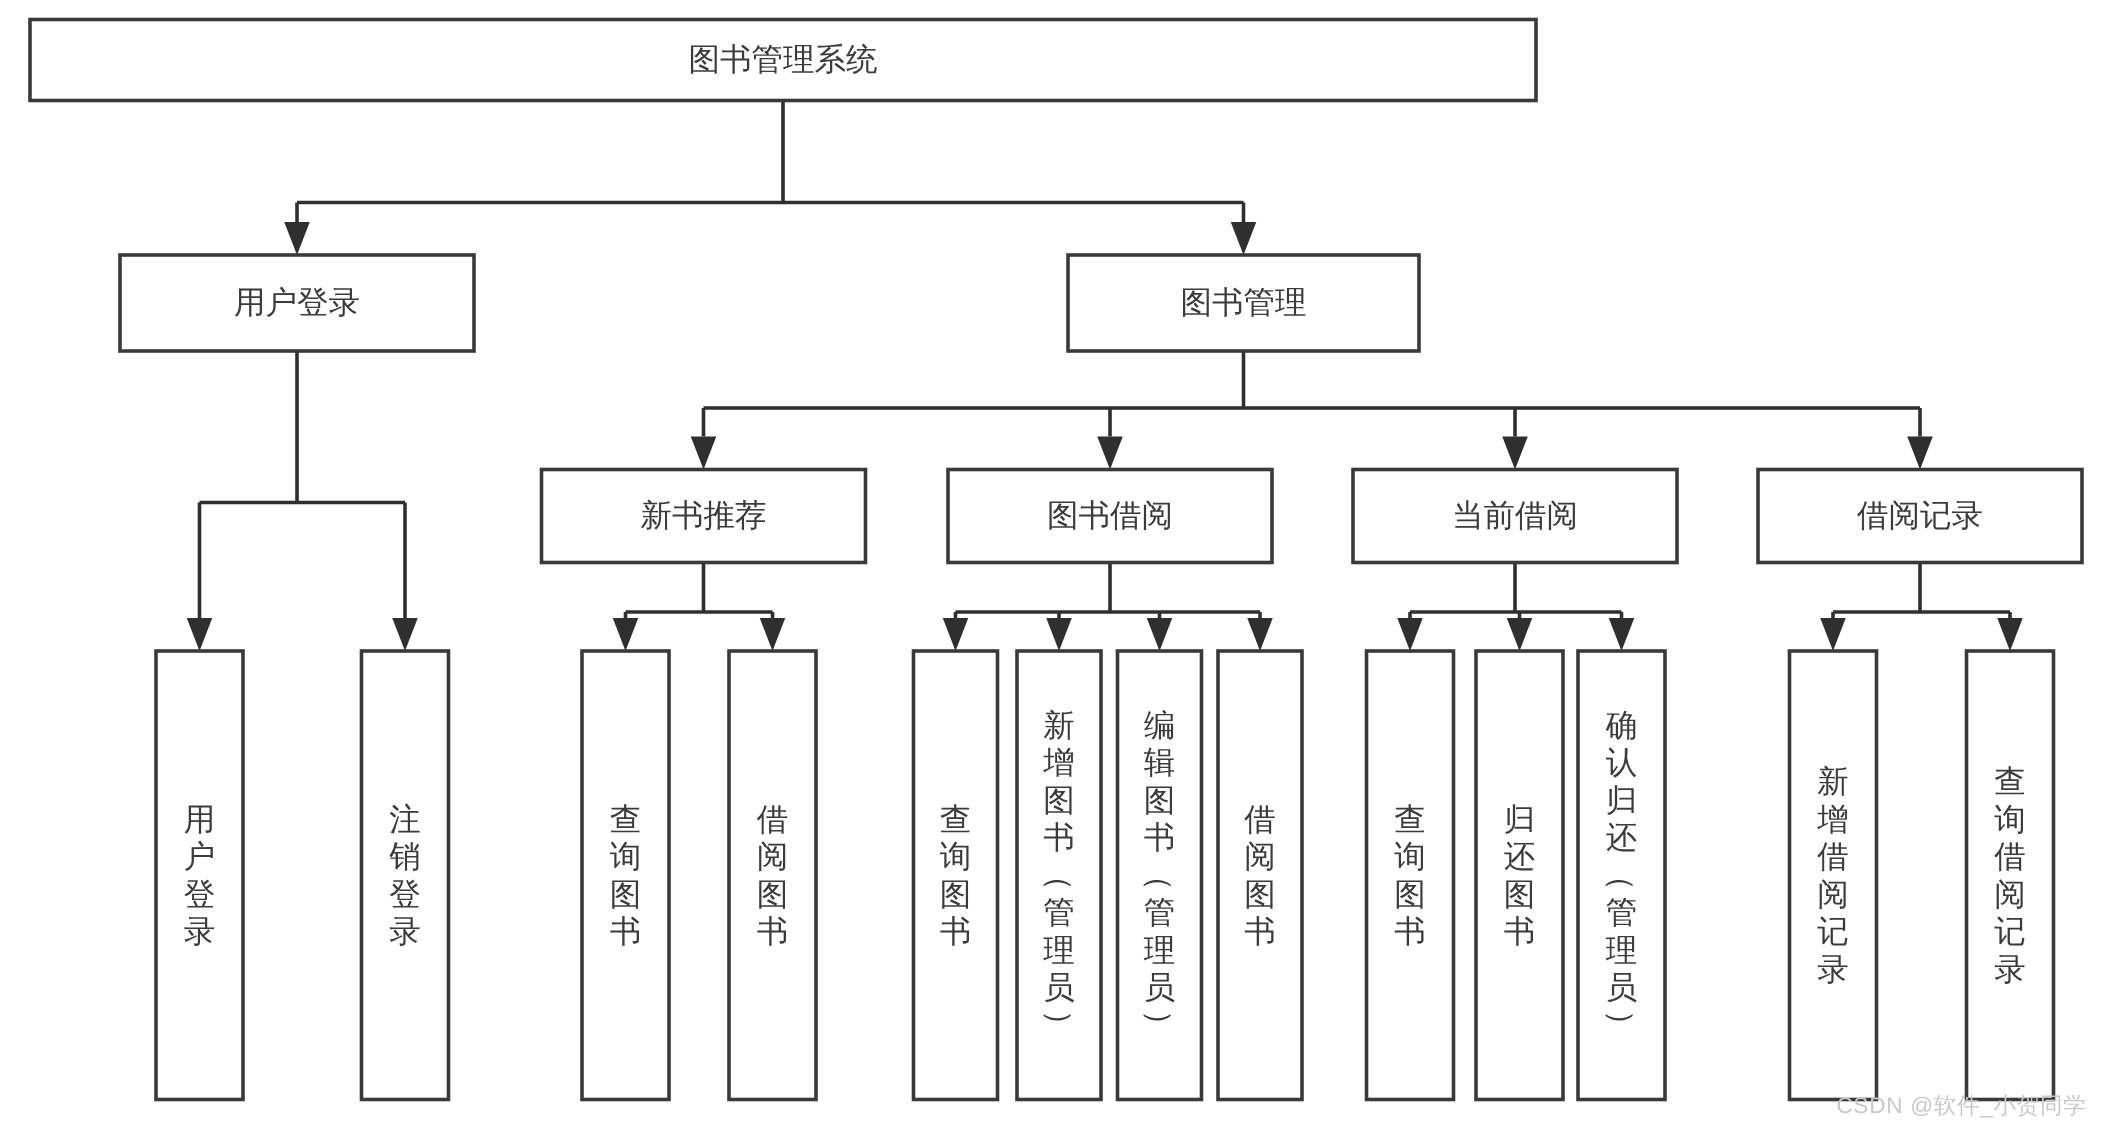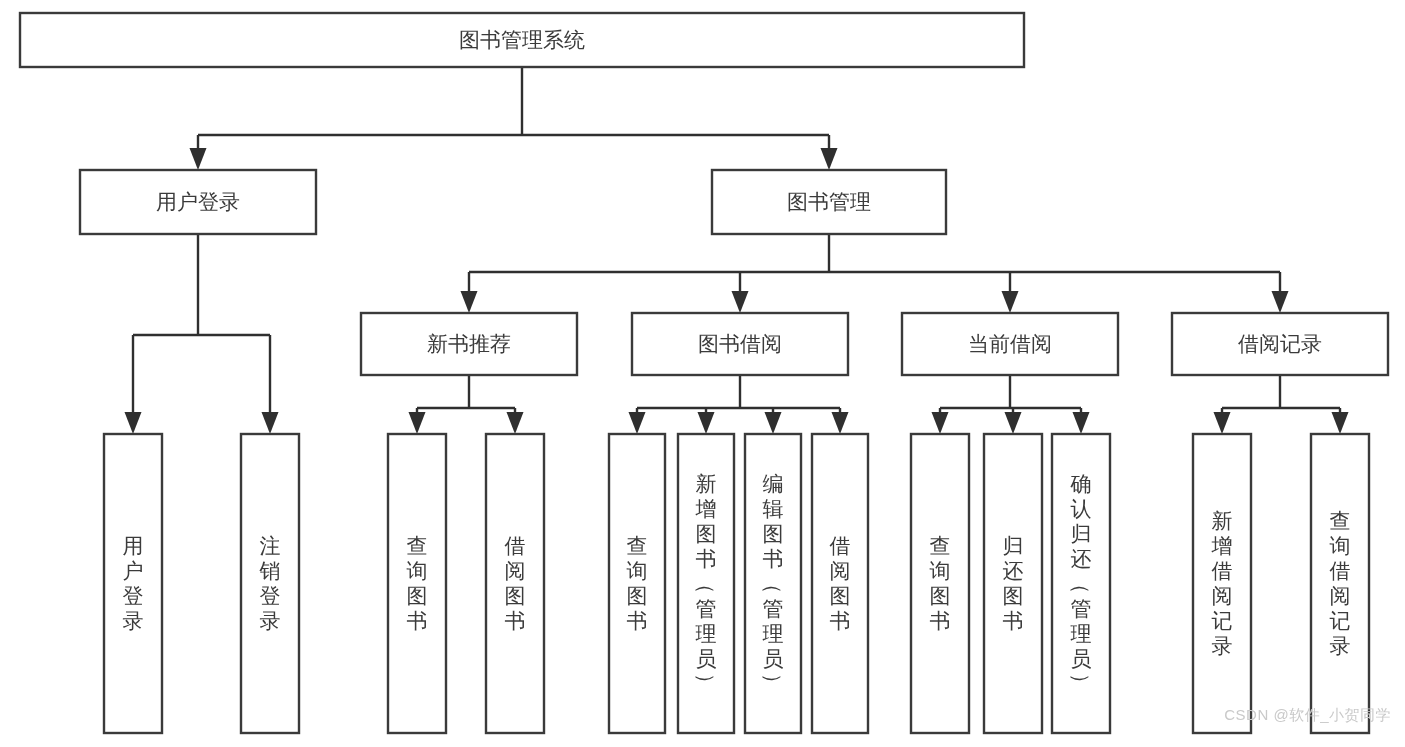--- a/index.html
+++ b/index.html
@@ -44,21 +44,21 @@
     stroke-width: 2.4;
     fill: none;
   }
   .arrow-head {
     fill: #2f2f2f;
     stroke: none;
   }
   .watermark {
     position: absolute;
     right: 14px;
-    bottom: 22px;
+    bottom: 0;
     color: #c9c9c9;
     font-size: 15px;
     font-family: "Liberation Sans", "DejaVu Sans", sans-serif;
     letter-spacing: 0.5px;
     white-space: nowrap;
     pointer-events: none;
   }
 </style>
 </head>
 <body>

